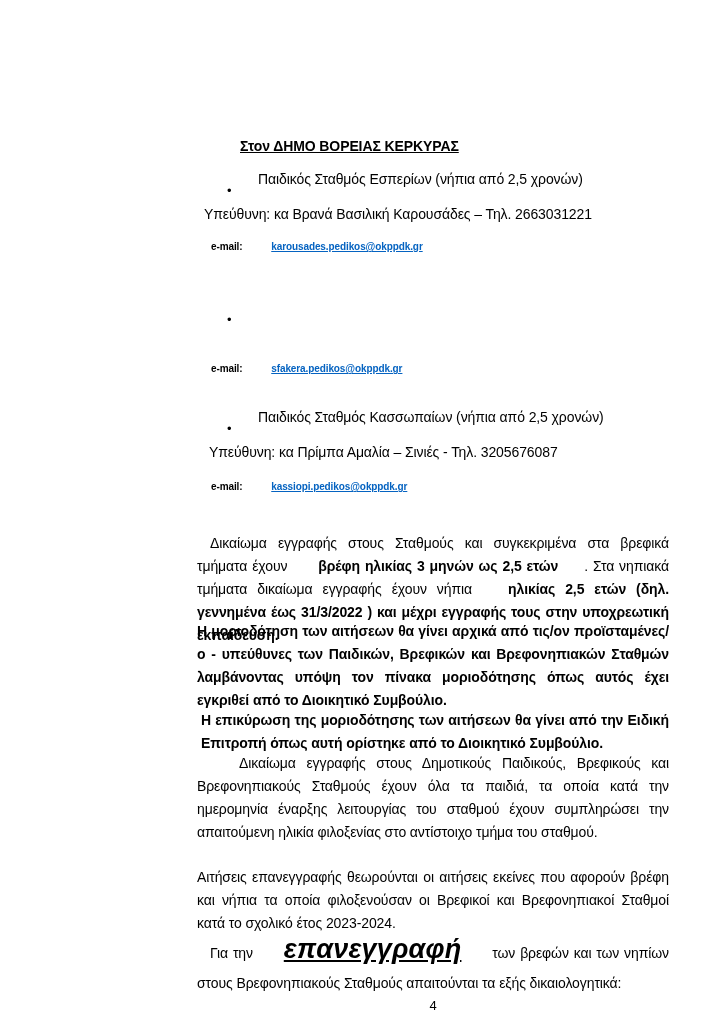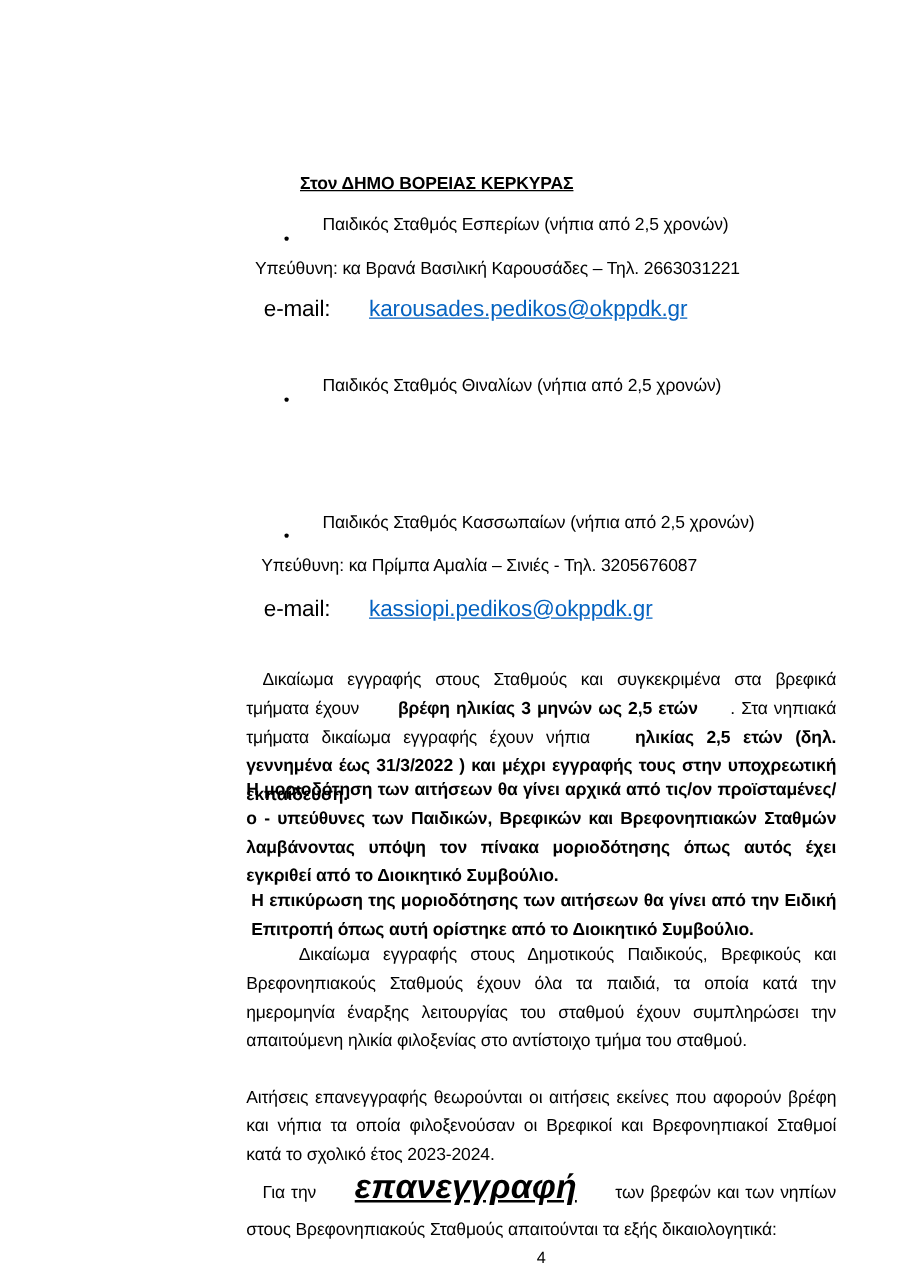--- a/index.html
+++ b/index.html
@@ -33,21 +33,21 @@
   .bullet-row { padding-left: 48px; }
   .bullet {
     position: absolute;
     left: 17px;
     top: -1px;
     font-size: 13px;
   }
   .station-title { font-weight: normal; }
   .resp1 { left: 152px; }
   .resp3 { left: 157px; }
-  .email-row { left: 146px; font-size: 18px; }
+  .email-row { left: 146px; font-size: 10px; font-weight: bold; }
   .email-link {
     color: #0563C1;
     text-decoration: underline;
     cursor: pointer;
   }
   .para {
     text-align: justify;
     line-height: 23px;
   }
   .bold { font-weight: bold; }
@@ -78,21 +78,24 @@
     <span class="station-title">Παιδικός Σταθμός Εσπερίων (νήπια από 2,5 χρονών)</span>
   </div>
   <div class="abs resp1" style="top:152px">Υπεύθυνη: κα Βρανά Βασιλική Καρουσάδες – Τηλ. 2663031221</div>
   <div class="abs email-row" style="top:185px">
     <span>e-mail:</span>
     <a class="email-link" href="#">karousades.pedikos@okppdk.gr</a>
   </div>
 
   <div class="abs bullet-row" style="top:246px">
     <span class="bullet">•</span>
-    <span class="station-title">Παιδικός Σταθμός Θιναλίων (νήπια από 2,5 χρονών)</span>
+  </div>
+  <div class="abs email-row" style="top:307px">
+    <span>e-mail:</span>
+    <a class="email-link" href="#">sfakera.pedikos@okppdk.gr</a>
   </div>
 
   <div class="abs bullet-row" style="top:355px">
     <span class="bullet">•</span>
     <span class="station-title">Παιδικός Σταθμός Κασσωπαίων (νήπια από 2,5 χρονών)</span>
   </div>
   <div class="abs resp3" style="top:390px">Υπεύθυνη: κα Πρίμπα Αμαλία – Σινιές - Τηλ. 3205676087</div>
   <div class="abs email-row" style="top:425px">
     <span>e-mail:</span>
     <a class="email-link" href="#">kassiopi.pedikos@okppdk.gr</a>

